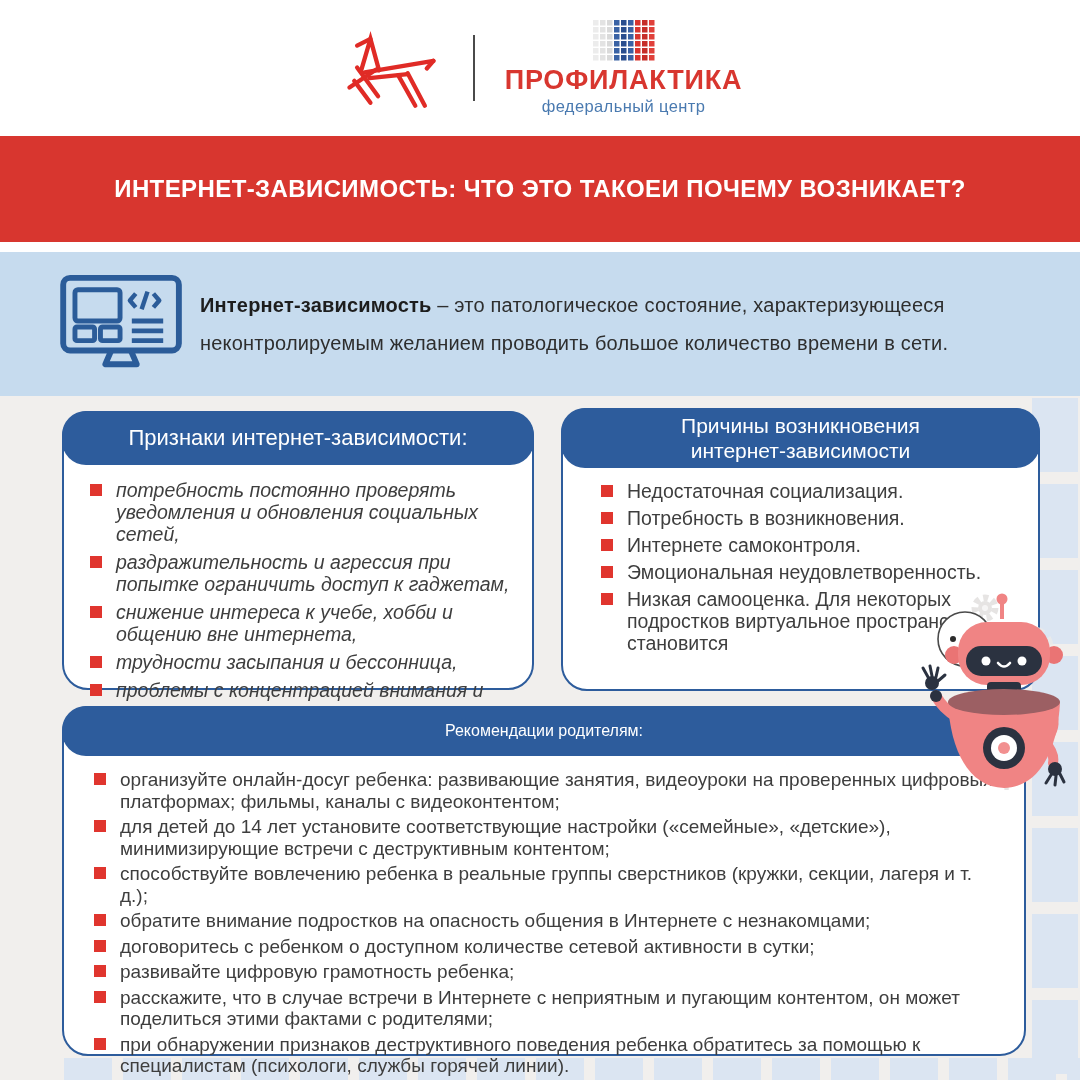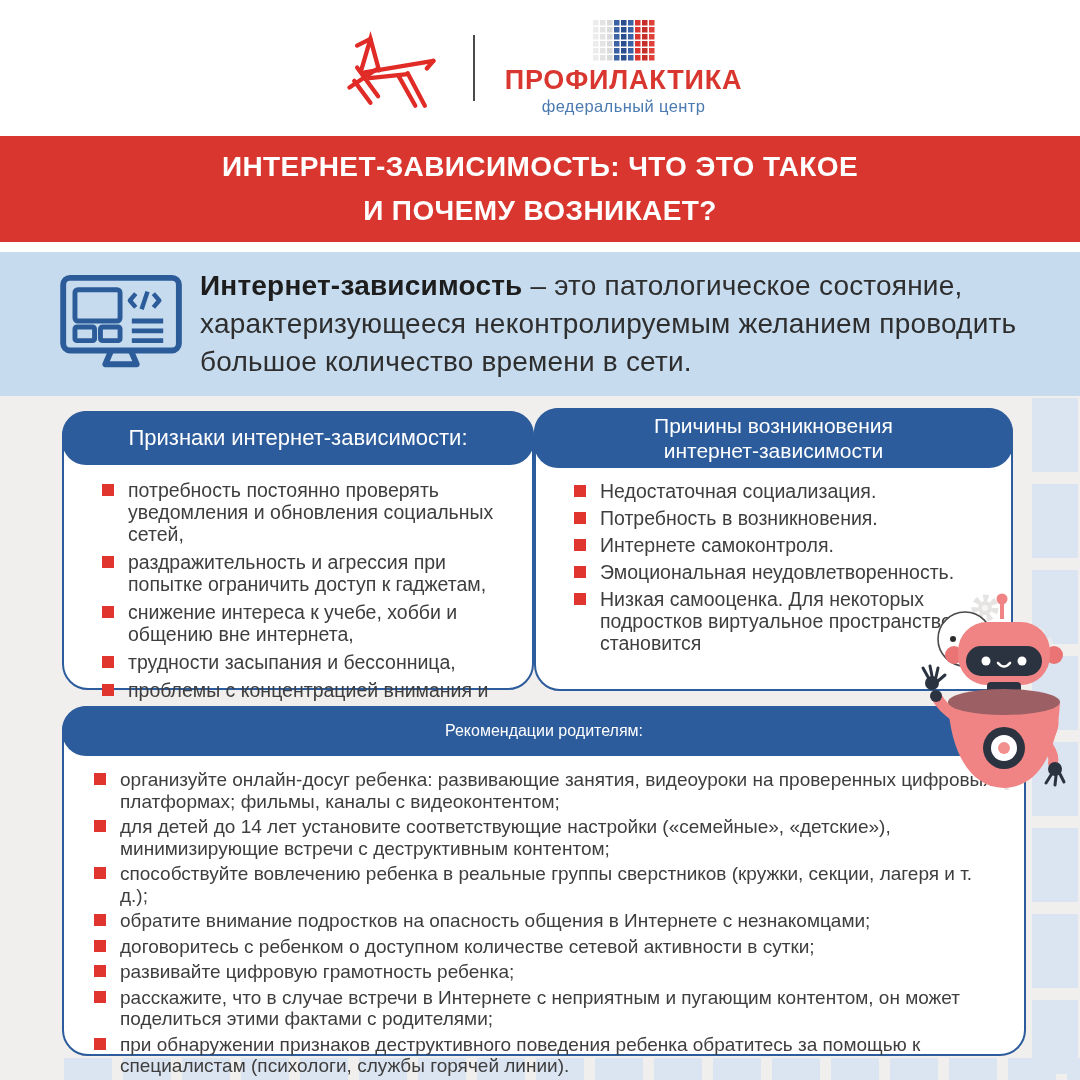--- a/index.html
+++ b/index.html
@@ -22,51 +22,51 @@
     position:absolute;top:0;left:0;right:0;height:136px;
     display:flex;align-items:center;justify-content:center;gap:30px;
   }
   .brand-divider{width:2px;height:66px;background:#4a4a4a;}
   .brand-block{display:flex;flex-direction:column;align-items:center;}
   .brand-name{font-size:27px;font-weight:800;color:#d8362f;letter-spacing:.8px;margin-top:3px;}
   .brand-subtitle{font-size:16.5px;color:#4a7ab0;margin-top:1px;letter-spacing:.4px;}
   
   .banner{
     position:absolute;top:136px;left:0;width:100%;height:106px;background:#d8362f;
-    display:flex;flex-direction:column;align-items:center;justify-content:center;
-    color:#fff;font-weight:800;font-size:28px;line-height:44px;letter-spacing:.4px;text-align:center;
+    display:flex;flex-direction:row;align-items:center;justify-content:center;
+    color:#fff;font-weight:800;font-size:24px;line-height:44px;letter-spacing:.4px;text-align:center;
   }
   
   .definition{
     position:absolute;top:252px;left:0;width:100%;height:144px;background:#c6dbee;
     display:flex;align-items:center;
   }
   .definition .icon-wrap{flex:0 0 134px;margin-left:56px;display:flex;justify-content:center;}
   .definition p{
-    margin:0 40px 0 10px;font-size:28px;line-height:38px;color:#2e2e2e;letter-spacing:.2px;
+    margin:0 40px 0 10px;font-size:20px;line-height:38px;color:#2e2e2e;letter-spacing:.2px;
   }
   .definition b{font-weight:800;color:#1d1d1d;}
   
   .box{
     position:absolute;background:#fff;border:2px solid #2d5c9c;border-radius:26px;
     box-sizing:border-box;
   }
   .box-header{
     background:#2d5c9c;border-radius:24px;margin:-2px -2px 0 -2px;
     display:flex;flex-direction:column;align-items:center;justify-content:center;
     color:#fff;font-weight:normal;text-align:center;
   }
   .box ul{list-style:none;margin:0;padding:0;}
   .box li{display:flex;gap:14px;color:#3e3e3e;}
   .bullet{flex:0 0 12px;width:12px;height:12px;background:#e0352e;margin-top:5px;}
   .signs-box{left:62px;top:411px;width:472px;height:279px;}
   .signs-box .box-header{height:54px;font-size:22px;}
-  .signs-box ul{padding:14px 14px 0 38px;}
+  .signs-box ul{padding:14px 14px 0 26px;font-style:italic;}
   .signs-box li{font-size:19.5px;line-height:22px;margin-bottom:6px;}
-  .causes-box{left:534px;top:408px;width:479px;height:283px;}
+  .causes-box{left:561px;top:408px;width:479px;height:283px;}
   .causes-box .box-header{height:60px;font-size:21px;line-height:25px;}
   .causes-box ul{padding:12px 10px 0 38px;}
   .causes-box li{font-size:19.5px;line-height:22px;margin-bottom:5px;}
   .rec-box{left:62px;top:706px;width:964px;height:350px;}
   .rec-box .box-header{height:50px;font-size:16px;}
   .rec-box ul{padding:13px 24px 0 30px;}
   .rec-box li{font-size:19px;line-height:21.5px;margin-bottom:4px;}
   .rec-box .bullet{margin-top:4px;}
   
   .robot{position:absolute;left:905px;top:575px;width:185px;height:240px;}

